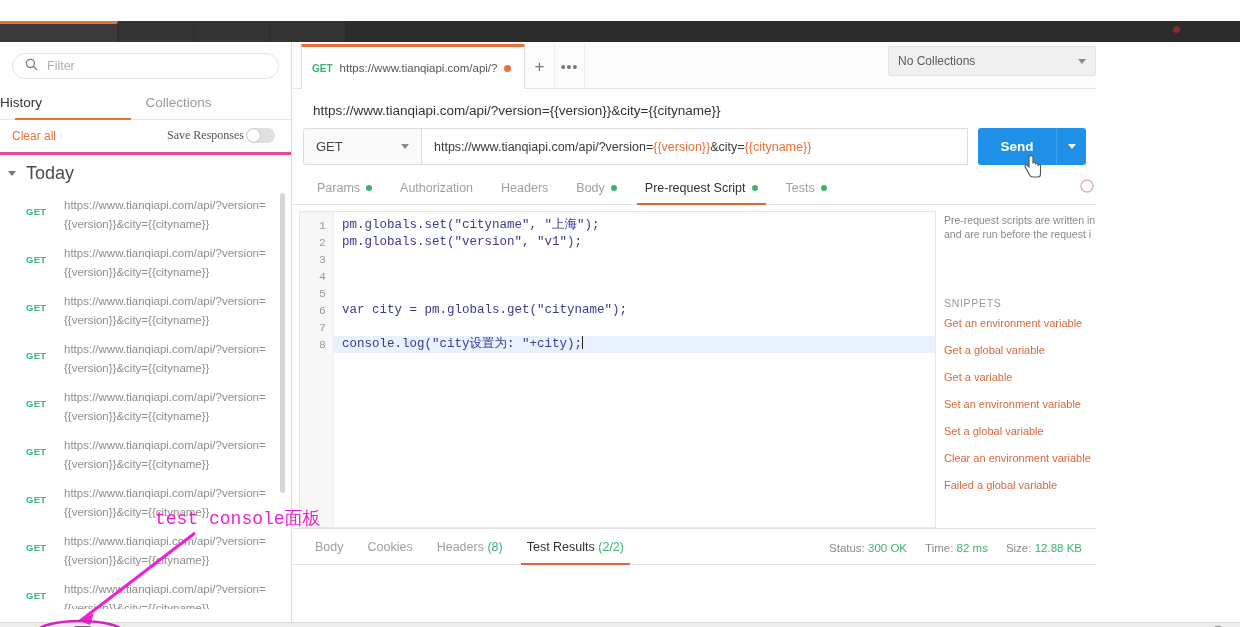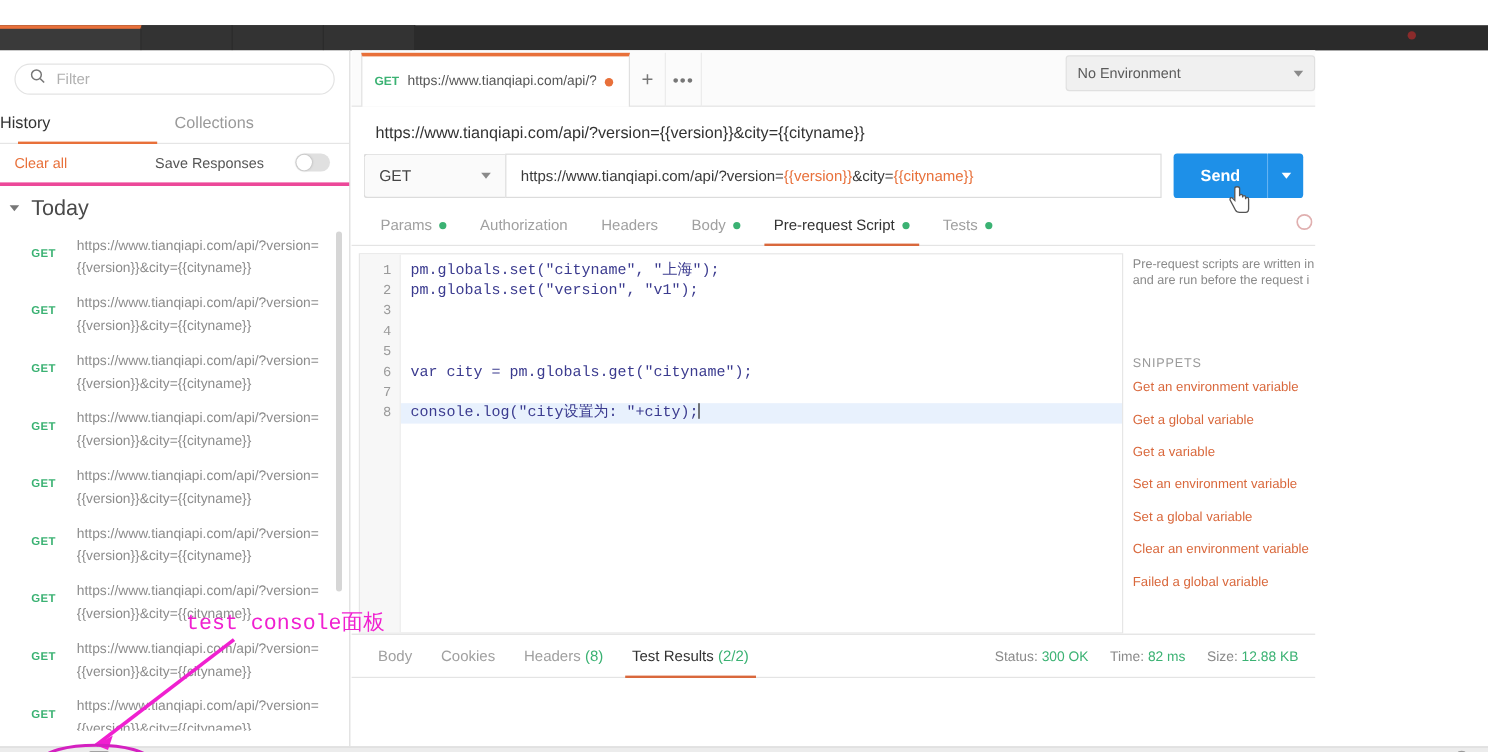--- a/index.html
+++ b/index.html
@@ -53,21 +53,21 @@
   .tabsrow .stab.active::after {
     content: ""; position: absolute; left: 10%; right: 10%; bottom: -1px;
     height: 2px; background: #e8703a;
   }
 
   .actionsrow {
     display: flex; align-items: center; justify-content: space-between;
     padding: 8px 16px 9px 12px; border-bottom: 3px solid #ec4899;
   }
   .clearall { color: #e8703a; font-size: 12px; cursor: pointer; }
-  .saveresp { display: flex; align-items: center; gap: 26px; }
+  .saveresp { display: flex; align-items: center; gap: 2px; font-family: Liberation Serif, serif; }
   .saveresp span { font-size: 12px; color: #555; }
   .toggle {
     width: 29px; height: 15px; border-radius: 8px; background: #e0e0e0;
     position: relative; cursor: pointer;
   }
   .toggle::after {
     content: ""; position: absolute; left: 1px; top: 1px;
     width: 13px; height: 13px; border-radius: 50%; background: #fff;
     box-shadow: 0 0 2px rgba(0,0,0,.3);
   }
@@ -342,21 +342,21 @@
 
     <div class="topbar">
       <div class="reqtab">
         <span class="m">GET</span>
         <span class="t">https://www.tianqiapi.com/api/?</span>
         <span class="dot"></span>
       </div>
       <div class="plusbtn">+</div>
       <div class="moreb">•••</div>
       <div class="envsel">
-        <span>No Environment</span>
+        <span>No Collections</span>
         <span class="cd"></span>
       </div>
     </div>
 
     <div class="urltitle">https://www.tianqiapi.com/api/?version={{version}}&amp;city={{cityname}}</div>
 
     <div class="reqrow">
       <div class="methodsel">
         <span>GET</span>
         <span class="cd"></span>

